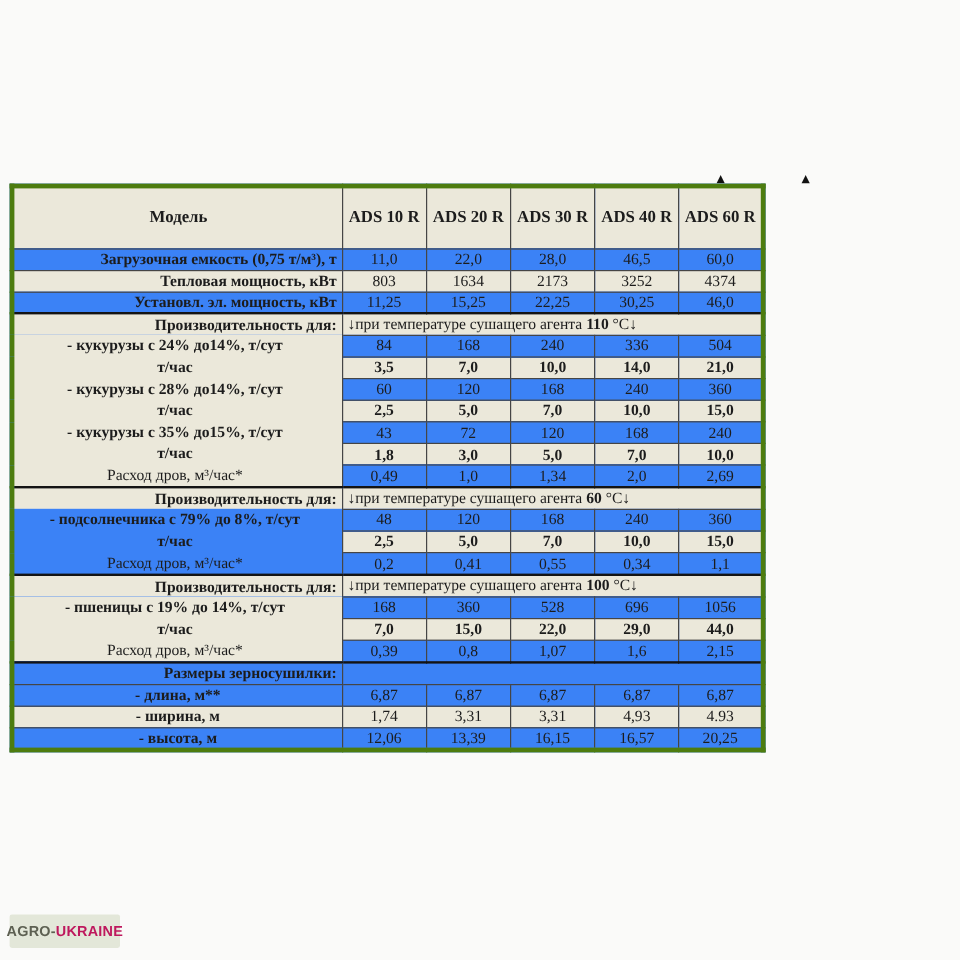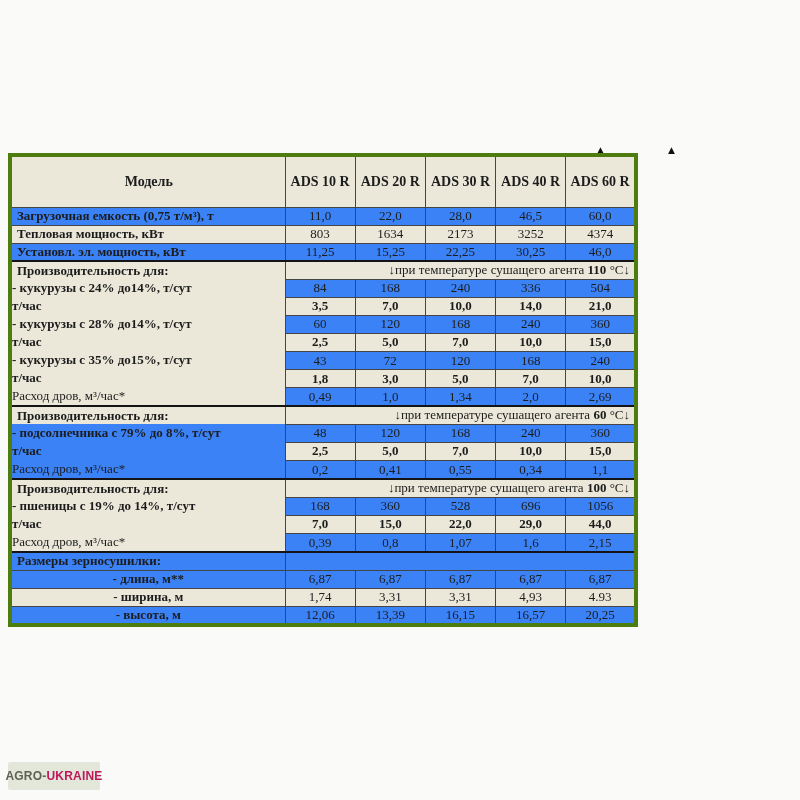--- a/index.html
+++ b/index.html
@@ -18,28 +18,28 @@
   td,th{
     border:1px solid #454545;
     font-size:13px;font-weight:normal;
     overflow:hidden;white-space:nowrap;
     padding:0 4px;
   }
   tr{height:18px;}
   tr.model-row{height:52px;}
   tr.model-row th{font-size:14px;font-weight:bold;text-align:center;}
   .stripe{background:#ebe8da;}
-  .lbl{text-align:left;font-weight:bold;padding-left:5px;}
+  .lbl{text-align:right;font-weight:bold;padding-left:5px;}
   .lbl.r{text-align:center;padding-right:5px;}
   .val{text-align:center;padding:0 2px;}
   .b{font-weight:bold;}
-  .note{text-align:right;}
+  .note{text-align:left;}
   .nob{border-bottom-style:hidden;}
   td.block{
-    vertical-align:top;text-align:left;
+    vertical-align:top;text-align:center;
     padding:0 5px 0 0;border-top-style:hidden;
   }
   td.block div{height:18px;line-height:18px;white-space:nowrap;}
   tr.sec td, tr.sec th{border-top:2px solid #141414;}
   .tri{
     position:absolute;font-size:9px;line-height:8px;color:#111;
     font-family:"DejaVu Sans",sans-serif;
   }
   #tri1{left:597px;top:146px;}
   #tri2{left:668px;top:146px;}

